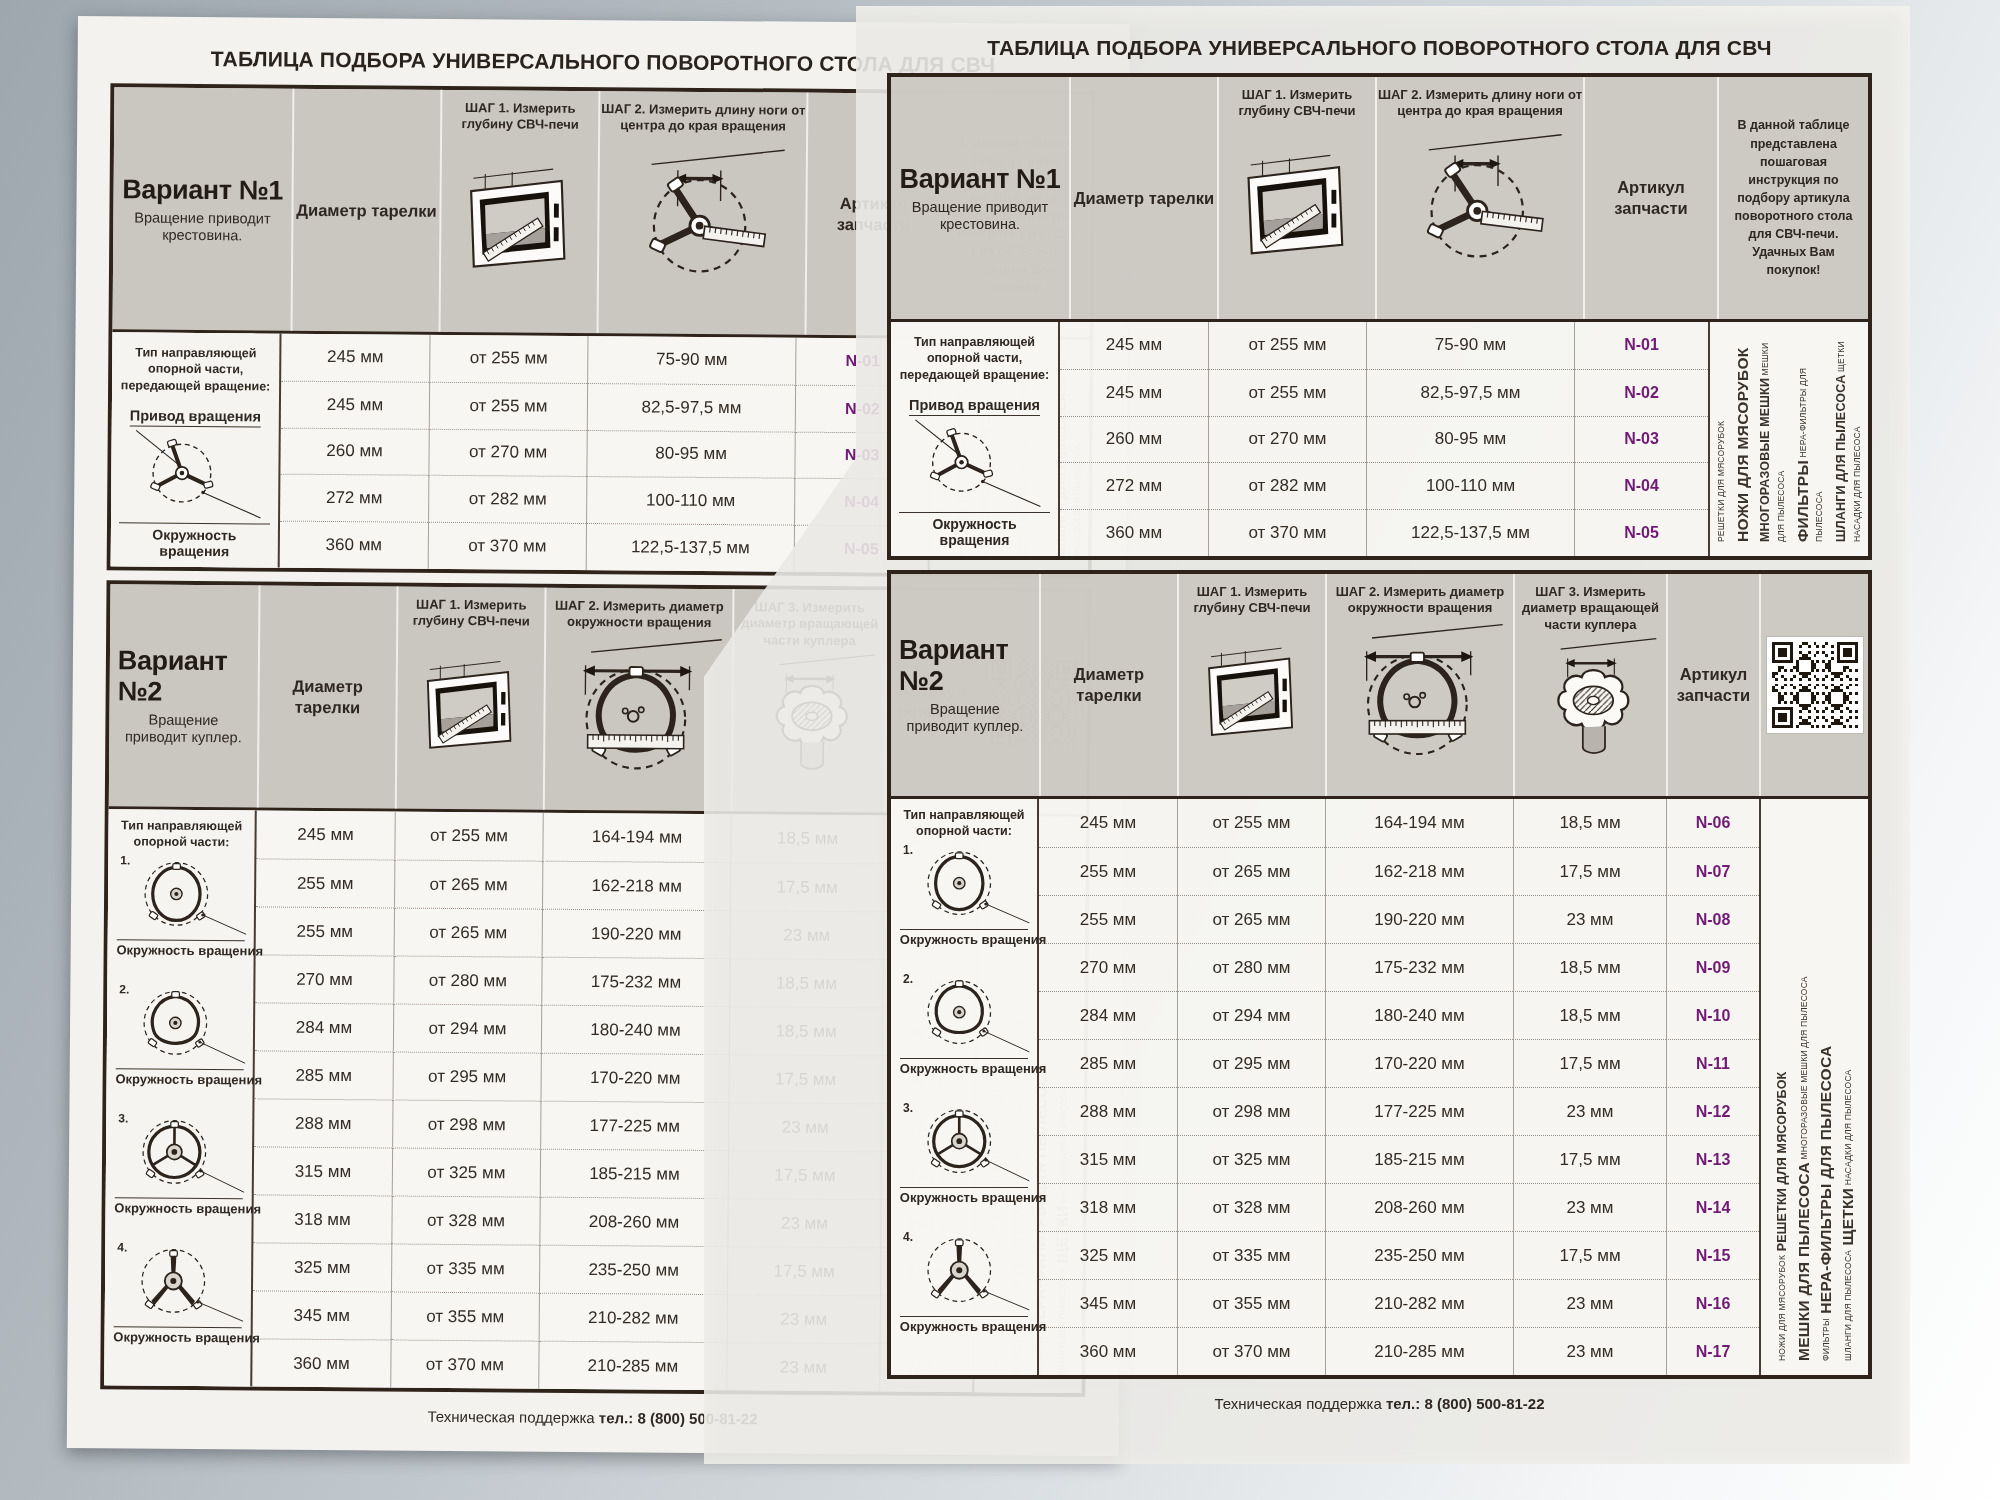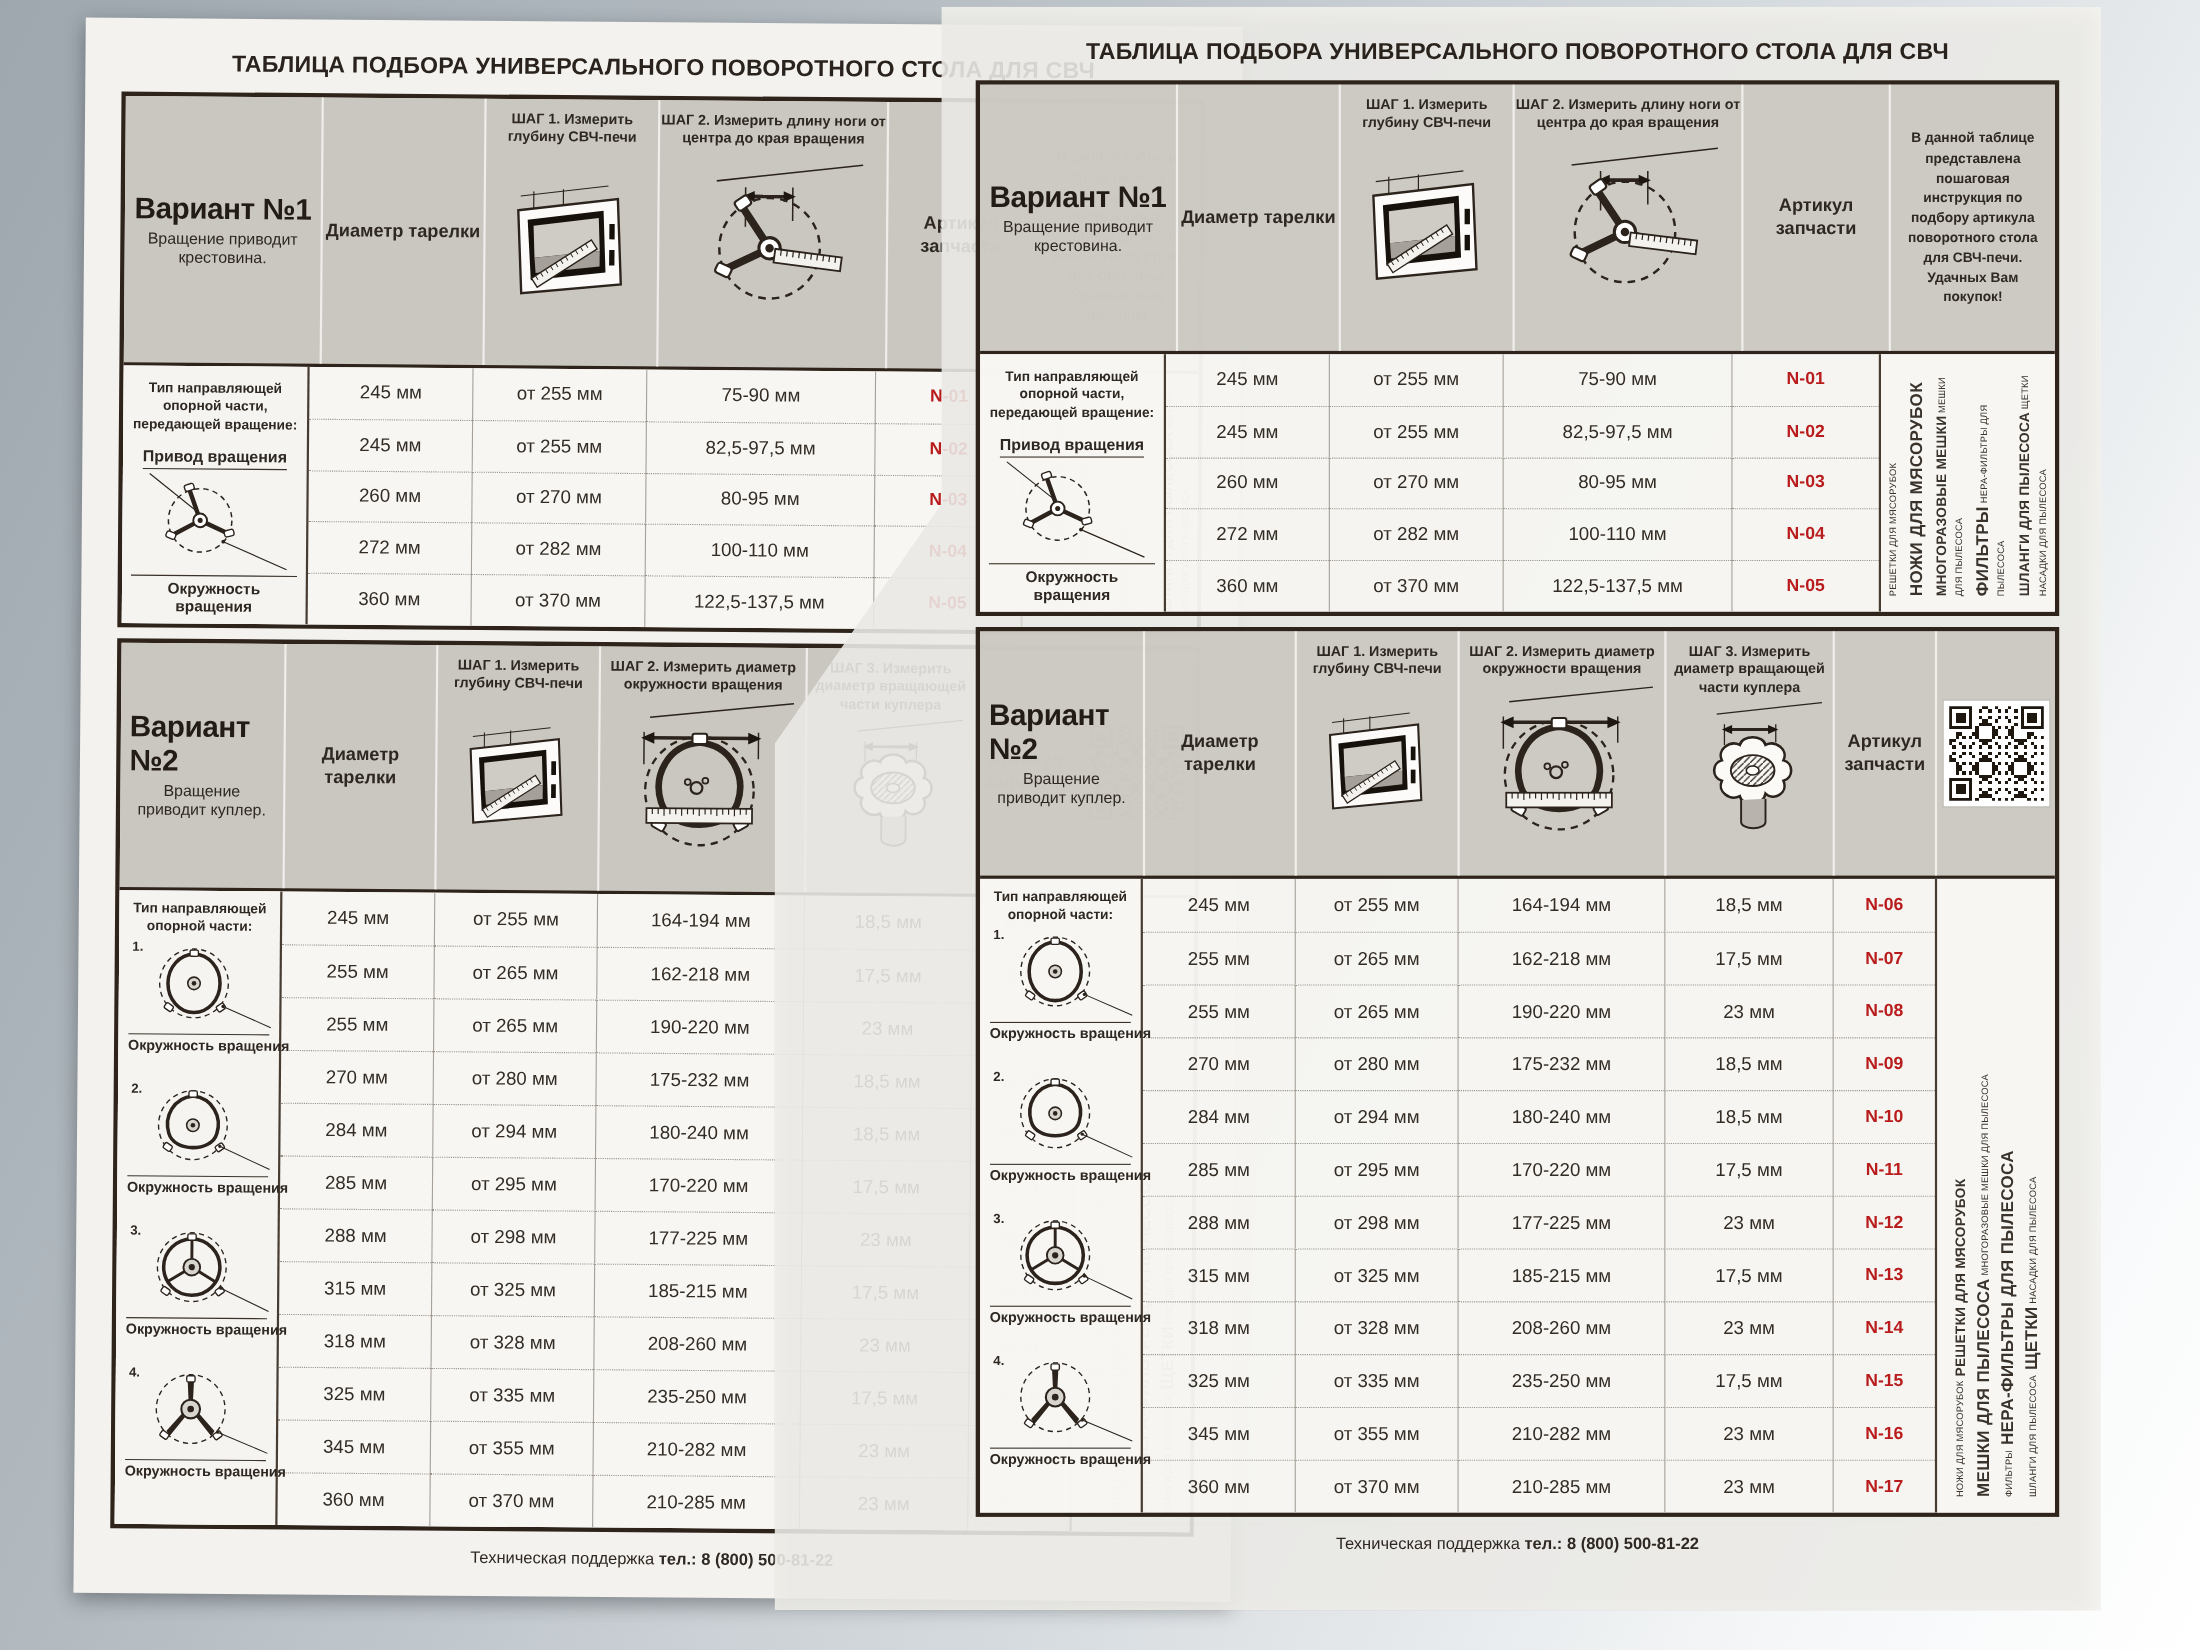--- a/index.html
+++ b/index.html
@@ -58,21 +58,21 @@
   .lblcol{box-sizing:border-box;border-right:2px solid #473c31;background:var(--lblbg);
           display:flex;flex-direction:column;align-items:center;}
   .t1 .lblcol{width:178px;}
   .t2 .lblcol{width:148px;}
   .rows{display:grid;flex:none;grid-auto-rows:1fr;}
   .t1 .rows{width:648px;grid-template-columns:148px 158px 208px 134px;}
   .t2 .rows{width:720px;grid-template-columns:138px 148px 188px 153px 93px;}
   .cell{display:flex;align-items:center;justify-content:center;font-size:17px;color:#332c25;box-sizing:border-box;}
   .cell.cs{border-left:1px solid #a6a099;}
   .cell.rs{border-top:1px dotted #98928a;}
-  .cell.art{font-weight:700;font-size:16px;color:#b91c1c;}
+  .cell.art{font-weight:700;font-size:16px;color:#701a75;}
 
   .sidecol{flex:1;box-sizing:border-box;border-left:2px solid #473c31;background:var(--lblbg);
            display:flex;flex-direction:row;justify-content:center;align-items:stretch;
            gap:6px;padding:8px 3px 14px;}
   .vline{writing-mode:vertical-rl;transform:rotate(180deg);line-height:1;color:#3a332c;
          display:block;letter-spacing:.2px;}
   .vline span{display:inline;}
   .vs{font-size:8.5px;}
   .vm{font-size:12.5px;font-weight:700;}
   .vl{font-size:15.5px;font-weight:700;letter-spacing:.3px;}

